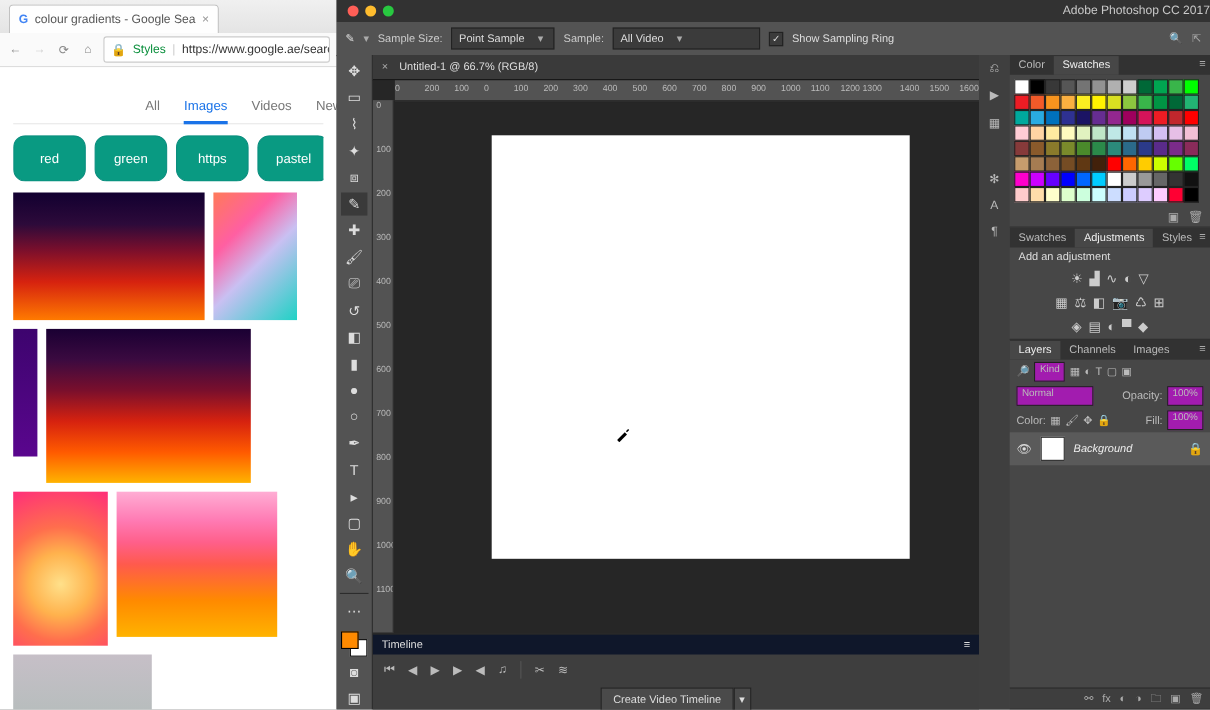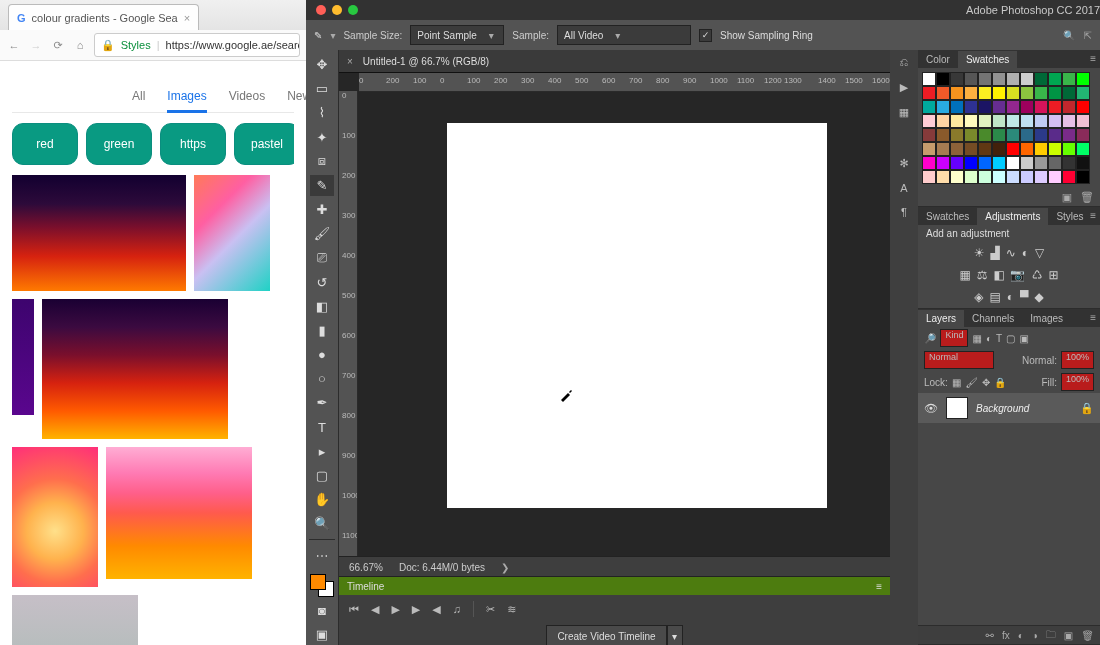--- a/index.html
+++ b/index.html
@@ -49,41 +49,41 @@
 .rulers{position:relative;flex:1;background:#262626}
 .canvaswrap{position:absolute;left:20px;top:20px;right:0;bottom:70px;background:#262626;overflow:hidden}
 .hruler{position:absolute;left:20px;right:0;top:0;height:18px;background:#535353;border-bottom:1px solid #2a2a2a;color:#bbb;font-size:8px;overflow:hidden}
 .hruler span{position:absolute;top:3px}
 .vruler{position:absolute;left:0;top:18px;bottom:70px;width:18px;background:#535353;border-right:1px solid #2a2a2a;color:#bbb;font-size:8px;overflow:hidden}
 .vruler span{position:absolute;left:3px}
 .canvas{position:absolute;left:88px;top:30px;width:380px;height:385px;background:#fff}
 .eyedrop{position:absolute;width:14px;height:14px;pointer-events:none}
 .statusbar{height:20px;background:#3e3e3e;border-top:1px solid #222;color:#ccc;font-size:10px;display:flex;align-items:center;padding:0 10px;gap:16px}
 .timeline{height:68px;background:#3e3e3e;border-top:1px solid #222}
-.tlhead{height:18px;background:#4d7c0f;color:#ddd;font-size:10px;display:flex;align-items:center;padding:0 8px;justify-content:space-between}
+.tlhead{height:18px;background:#0f172a;color:#ddd;font-size:10px;display:flex;align-items:center;padding:0 8px;justify-content:space-between}
 .tlctrls{display:flex;align-items:center;gap:12px;color:#bbb;font-size:11px;padding:6px 10px}
 .tlctrls .sep{width:1px;height:16px;background:#555}
 .cvtl{display:flex;justify-content:center;margin-top:2px}
 .cvbtn{background:#4a4a4a;border:1px solid #222;color:#ddd;font-size:10px;height:20px;padding:0 10px;display:flex;align-items:center}
 
 .dock{width:210px;background:#474747;display:flex}
 .dockcol{width:28px;background:#3f3f3f;display:flex;flex-direction:column;align-items:center;padding-top:6px;gap:12px;color:#bbb}
 .dockmain{flex:1;display:flex;flex-direction:column}
 .panel{background:#474747;border-bottom:1px solid #2c2c2c}
 .ptabs{height:18px;background:#323232;display:flex;align-items:flex-end;color:#bbb;font-size:10px;position:relative}
 .ptab{padding:3px 8px;color:#bbb;cursor:pointer}
 .ptab.active{background:#474747;color:#eee}
 .ptabs .ham{position:absolute;right:4px;top:3px;color:#aaa;cursor:pointer}
 .swatchgrid{display:flex;flex-wrap:wrap;padding:4px}
 .sw{width:14px;height:14px;border:1px solid #222;margin:0;box-sizing:border-box}
 .swfoot{height:18px;display:flex;align-items:center;justify-content:flex-end;padding:0 6px;color:#aaa;gap:8px}
 .adjrow{display:flex;gap:6px;justify-content:center;padding:4px 0;color:#ccc;font-size:12px}
 .adjlabel{color:#ddd;font-size:10px;padding:3px 8px}
 .lyrrow{height:22px;display:flex;align-items:center;padding:0 6px;gap:4px;color:#bbb;font-size:10px}
-.lyrrow select,.lyrrow .sel2{background:#b91c1c;border:1px solid #222;color:#bbb;font-size:9px;height:16px}
+.lyrrow select,.lyrrow .sel2{background:#a21caf;border:1px solid #222;color:#bbb;font-size:9px;height:16px}
 .bgrow{height:30px;background:#5a5a5a;display:flex;align-items:center;gap:8px;padding:0 6px}
 .eye{color:#ddd}
 .bgthumb{width:20px;height:20px;background:#fff;border:1px solid #222}
 .bgname{color:#eee;font-size:10px;font-style:italic}
 .lock{margin-left:auto;color:#ccc}
 .lyrfoot{height:18px;display:flex;align-items:center;justify-content:flex-end;gap:8px;color:#aaa;padding:0 6px;font-size:10px;border-top:1px solid #2c2c2c;background:#3e3e3e}
 </style>
 </head>
 <body>
 
@@ -231,25 +231,20 @@
               <span style="top: 360px;">900</span>
               <span style="top: 400px;">1000</span>
               <span style="top: 440px;">1100</span>
             </div>
         <div class="canvaswrap">
           <div class="canvas"></div>
           <svg class="eyedrop" style="left:200px;top:295px" viewBox="0 0 14 14">
                 <path d="M2 12 L9 5 L11 7 L4 14 Z" fill="#000"></path>
                 <path d="M10 4 L12 2 L13 3 L11 5 Z" fill="#000"></path>
               </svg>
-        </div>
-        <div class="statusbar" style="position:absolute;left:0;right:0;bottom:68px">
-          <span>66.67%</span>
-          <span>Doc: 6.44M/0 bytes</span>
-          <span style="color:#aaa">❯</span>
         </div>
         <div class="timeline" style="position:absolute;left:0;right:0;bottom:0">
           <div class="tlhead">
             <span>Timeline</span>
             <span class="ham">≡</span>
           </div>
           <div class="tlctrls">
             <span>⏮</span>
             <span>◀</span>
             <span>▶</span>
@@ -433,25 +428,25 @@
             <span style="color:#aaa">🔎</span>
             <span class="sel2" style="padding:0 4px">Kind</span>
             <span>▦</span>
             <span>◐</span>
             <span>T</span>
             <span>▢</span>
             <span>▣</span>
           </div>
           <div class="lyrrow">
             <span class="sel2" style="padding:0 4px;width:60px">Normal</span>
-            <span style="margin-left:auto">Normal:</span>
+            <span style="margin-left:auto">Opacity:</span>
             <span class="sel2" style="padding:0 4px">100%</span>
           </div>
           <div class="lyrrow">
-            <span>Lock:</span>
+            <span>Color:</span>
             <span>▦</span>
             <span>🖌</span>
             <span>✥</span>
             <span>🔒</span>
             <span style="margin-left:auto">Fill:</span>
             <span class="sel2" style="padding:0 4px">100%</span>
           </div>
           <div class="bgrow">
             <span class="eye">👁</span>
             <div class="bgthumb"></div>

